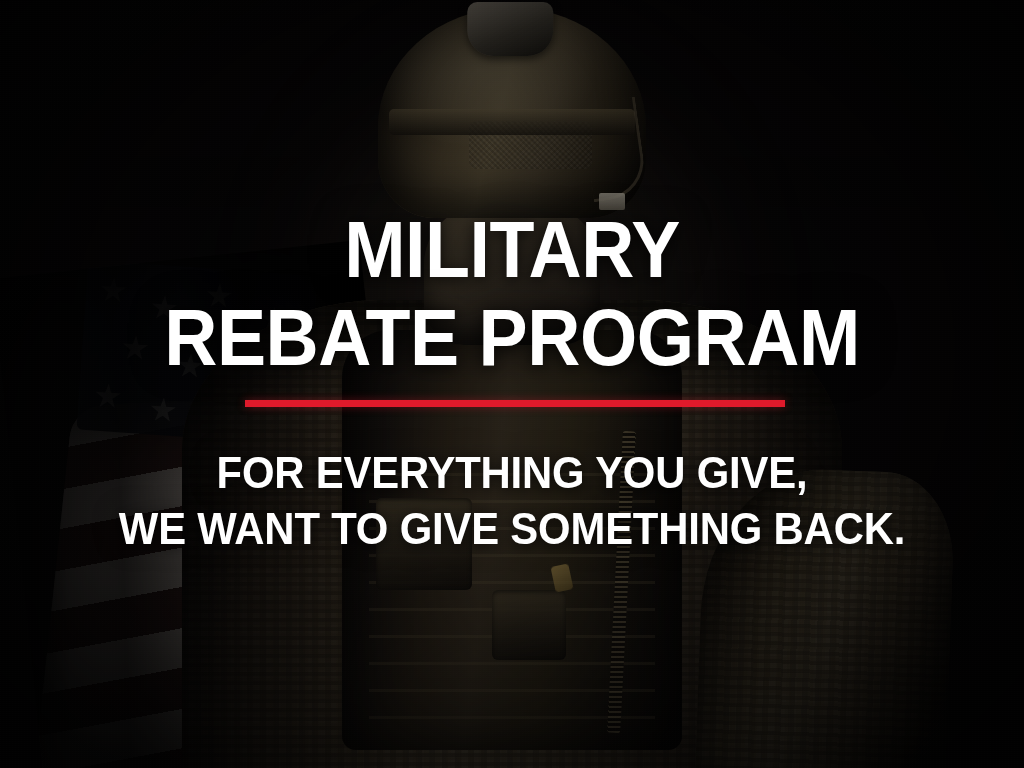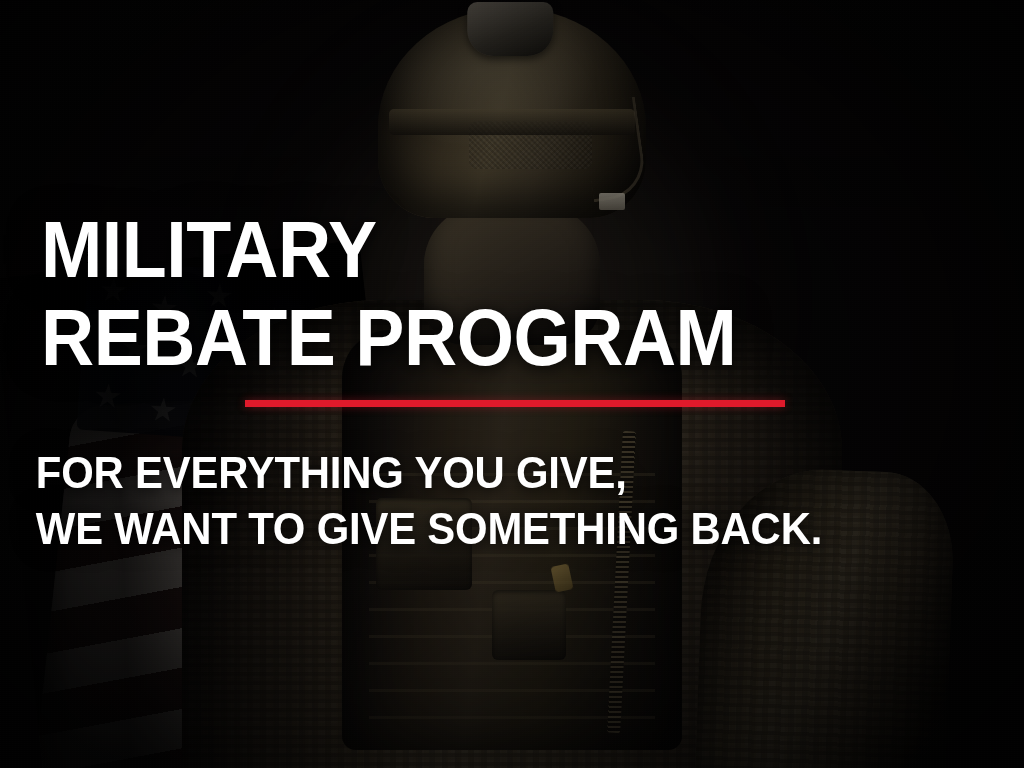--- a/index.html
+++ b/index.html
@@ -375,21 +375,21 @@
     pointer-events: none;
   }
 
   
   .overlay {
     position: absolute;
     inset: 0;
     display: flex;
     flex-direction: column;
     align-items: center;
-    text-align: left;
+    text-align: center;
   }
 
   .headline {
     color: #ffffff;
     font-weight: 700;
     letter-spacing: -0.5px;
     line-height: 0.94;
     text-shadow: 0 2px 14px rgba(0,0,0,0.65), 0 0 40px rgba(0,0,0,0.45);
     font-stretch: condensed;
   }

